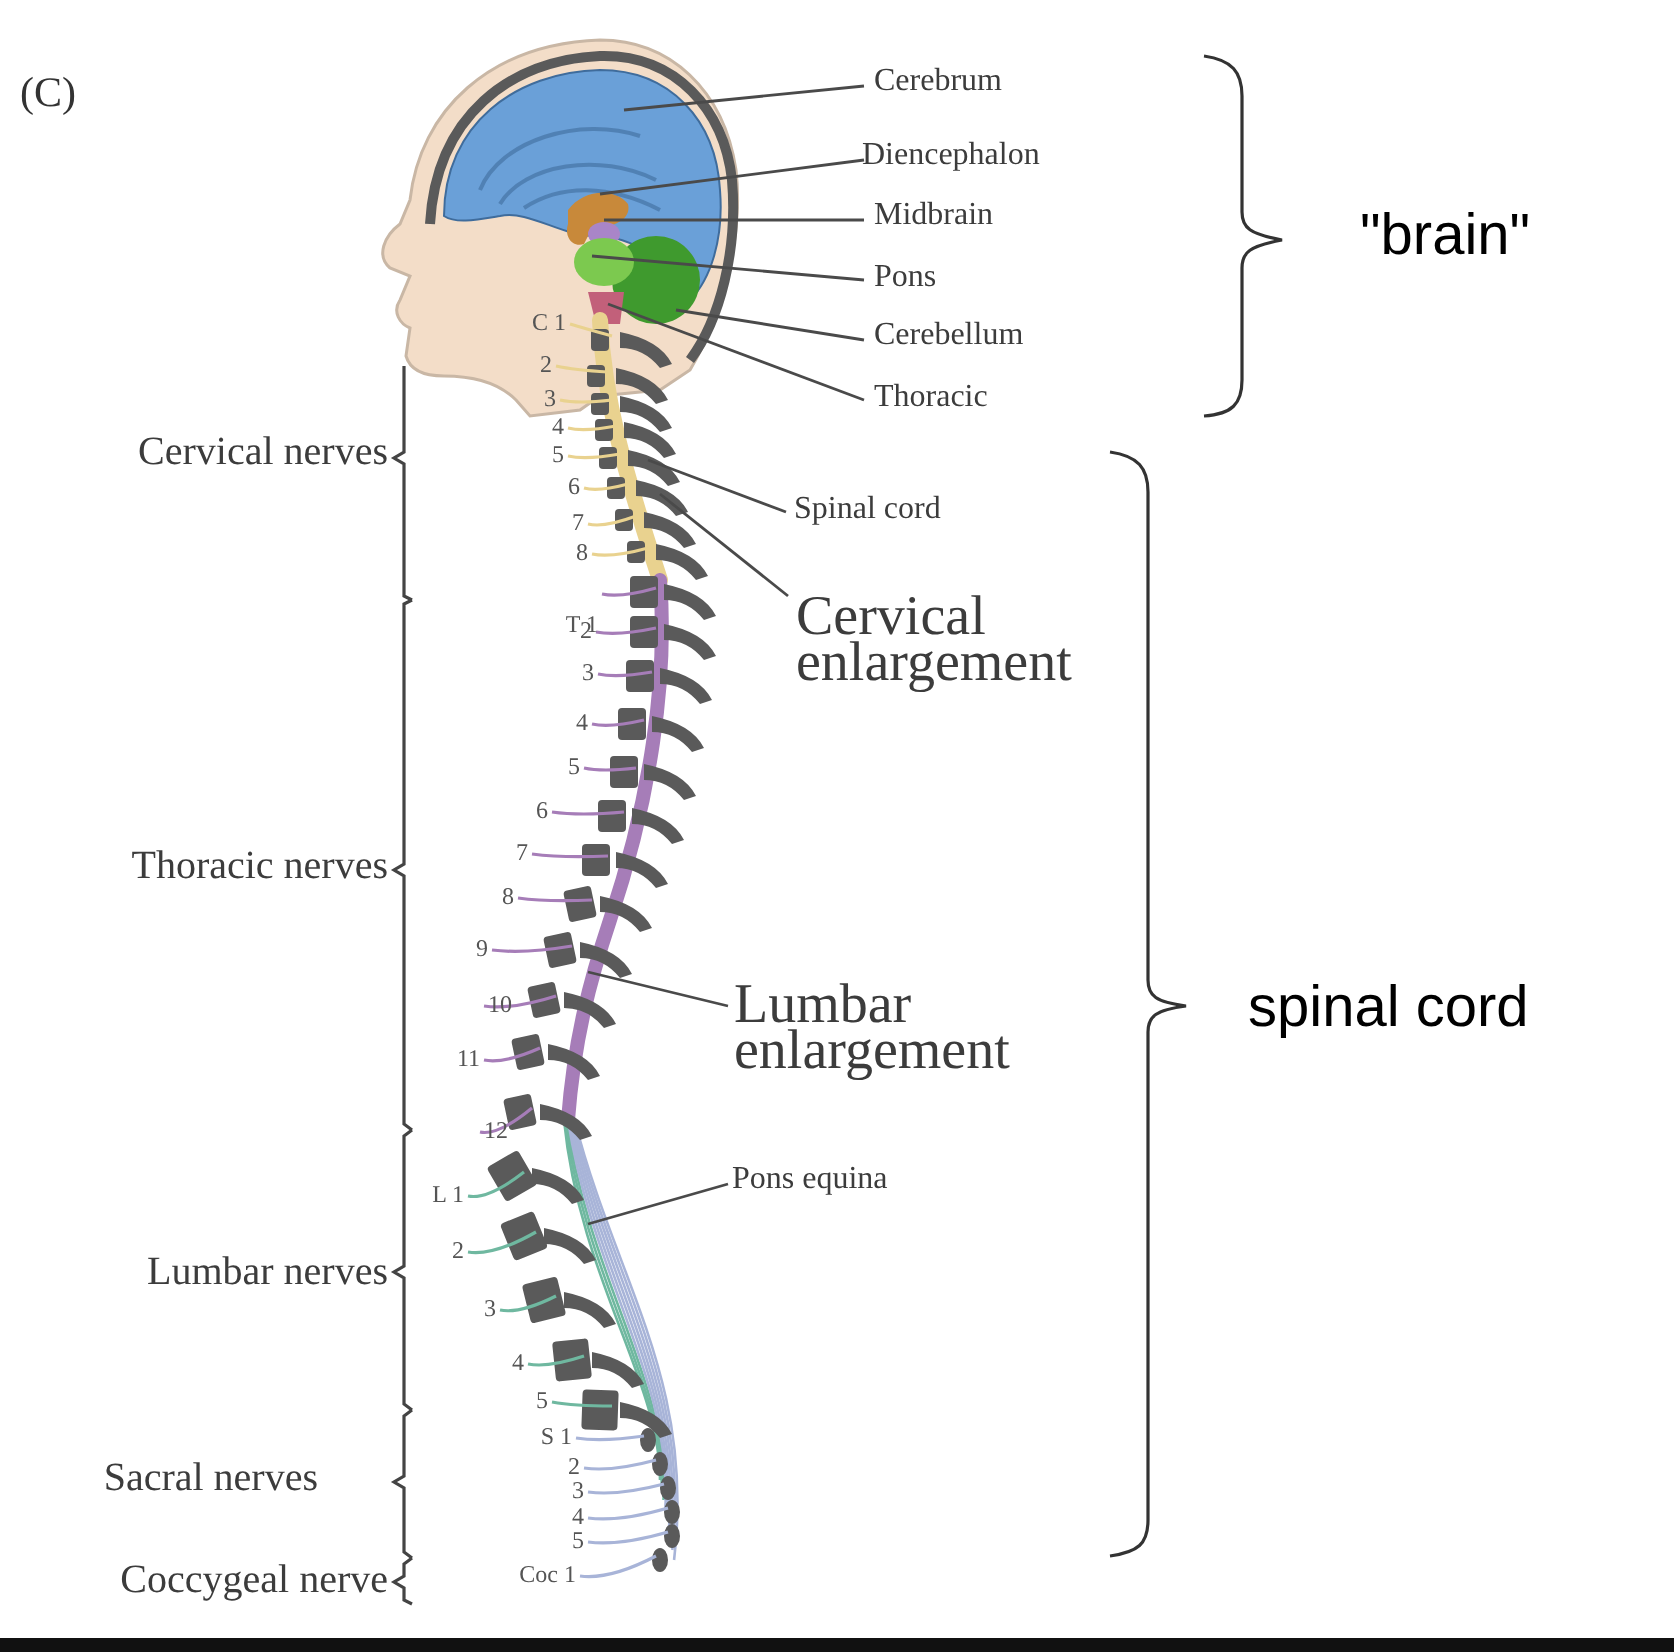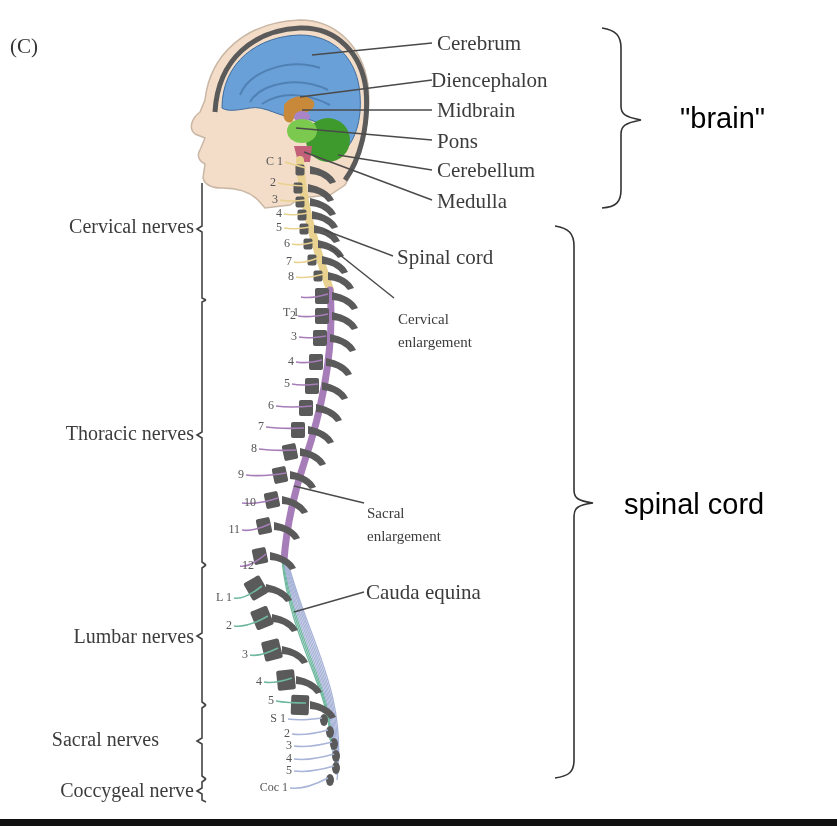--- a/index.html
+++ b/index.html
@@ -3,22 +3,22 @@
 <meta charset="utf-8">
 <style>
   html, body { margin: 0; padding: 0; background: #ffffff; }
   #stage {
     position: relative; width: 837px; height: 826px; overflow: hidden;
     background: #ffffff;
     font-family: "Liberation Serif", "DejaVu Serif", serif;
     color: #3a3a3a;
   }
   #stage svg { position: absolute; left: 0; top: 0; }
-  .lbl { position: absolute; white-space: nowrap; font-size: 21px; color: #3c3c3c; line-height: 1; }
-  .lbl2 { position: absolute; white-space: nowrap; font-size: 15px; color: #3c3c3c; line-height: 23px; margin-top: 11px; }
+  .lbl { position: absolute; white-space: nowrap; font-size: 16px; color: #3c3c3c; line-height: 1; }
+  .lbl2 { position: absolute; white-space: nowrap; font-size: 28px; color: #3c3c3c; line-height: 23px; }
   .seg { position: absolute; white-space: nowrap; font-size: 20px; color: #3c3c3c; line-height: 1; text-align: left; }
   .vnum { position: absolute; white-space: nowrap; font-size: 12px; color: #555; line-height: 1; text-align: right; width: 40px; }
   .sans { position: absolute; white-space: nowrap; font-family: "Liberation Sans", "DejaVu Sans", sans-serif; font-size: 29px; color: #000; line-height: 1; }
   #panel { position: absolute; left: 10px; top: 34px; font-size: 21px; color: #333; }
   #bottom-rule { position: absolute; left: 0; top: 819px; width: 837px; height: 7px; background: #111; }
 </style>
 </head>
 <body>
 
 <div id="stage">
@@ -179,34 +179,34 @@
     </g>
   </svg>
 
   <div id="panel">(C)</div>
 
   <div class="lbl" style="left:437px;top:33px">Cerebrum</div>
   <div class="lbl" style="left:431px;top:70px">Diencephalon</div>
   <div class="lbl" style="left:437px;top:100px">Midbrain</div>
   <div class="lbl" style="left:437px;top:131px">Pons</div>
   <div class="lbl" style="left:437px;top:160px">Cerebellum</div>
-  <div class="lbl" style="left:437px;top:191px">Medulla</div>
+  <div class="lbl" style="left:437px;top:191px">Thoracic</div>
 
   <div class="sans" style="left:680px;top:104px">"brain"</div>
 
   <div class="lbl" style="left:397px;top:247px">Spinal cord</div>
   <div class="lbl2" style="left:398px;top:297px">
     <div>Cervical</div>
     <div>enlargement</div>
   </div>
   <div class="lbl2" style="left:367px;top:491px">
-    <div>Sacral</div>
+    <div>Lumbar</div>
     <div>enlargement</div>
   </div>
-  <div class="lbl" style="left:366px;top:582px">Cauda equina</div>
+  <div class="lbl" style="left:366px;top:582px">Pons equina</div>
 
   <div class="sans" style="left:624px;top:490px">spinal cord</div>
 
   <div class="seg" style="right:643px;top:216px">Cervical nerves</div>
   <div class="seg" style="right:643px;top:423px">Thoracic nerves</div>
   <div class="seg" style="right:643px;top:626px">Lumbar nerves</div>
   <div class="seg" style="right:678px;top:729px">Sacral nerves</div>
   <div class="seg" style="right:643px;top:780px">Coccygeal nerve</div>
 
   <div id="vnums">

